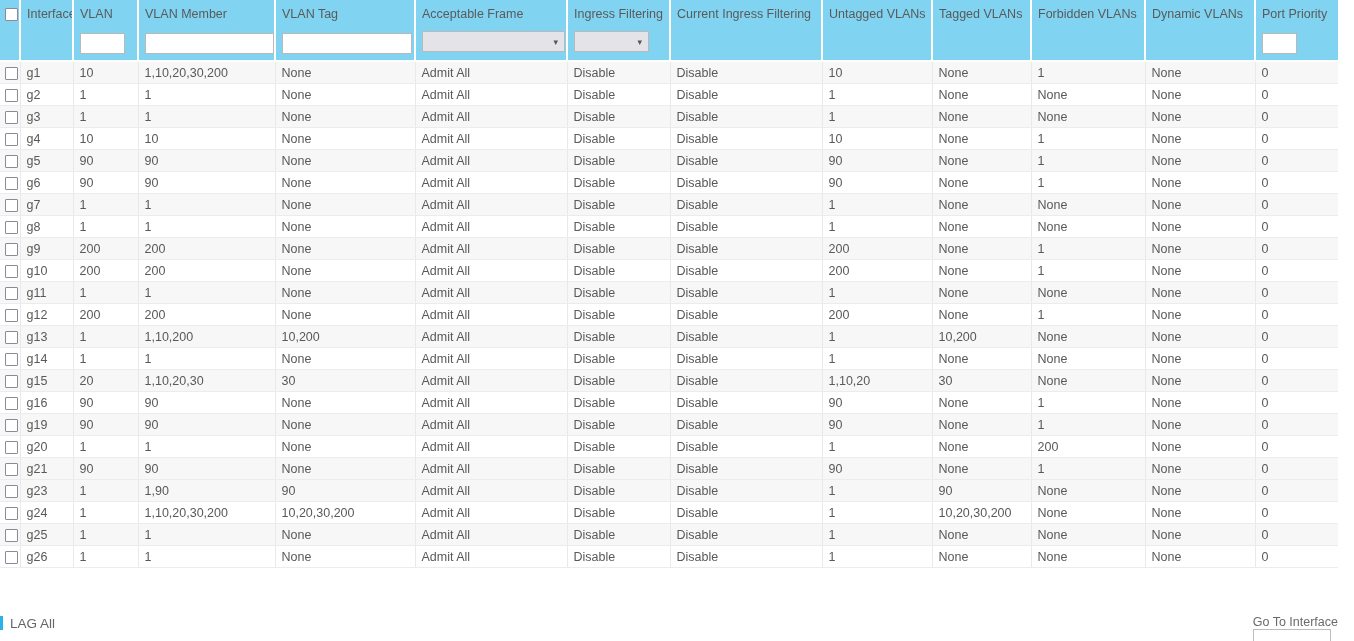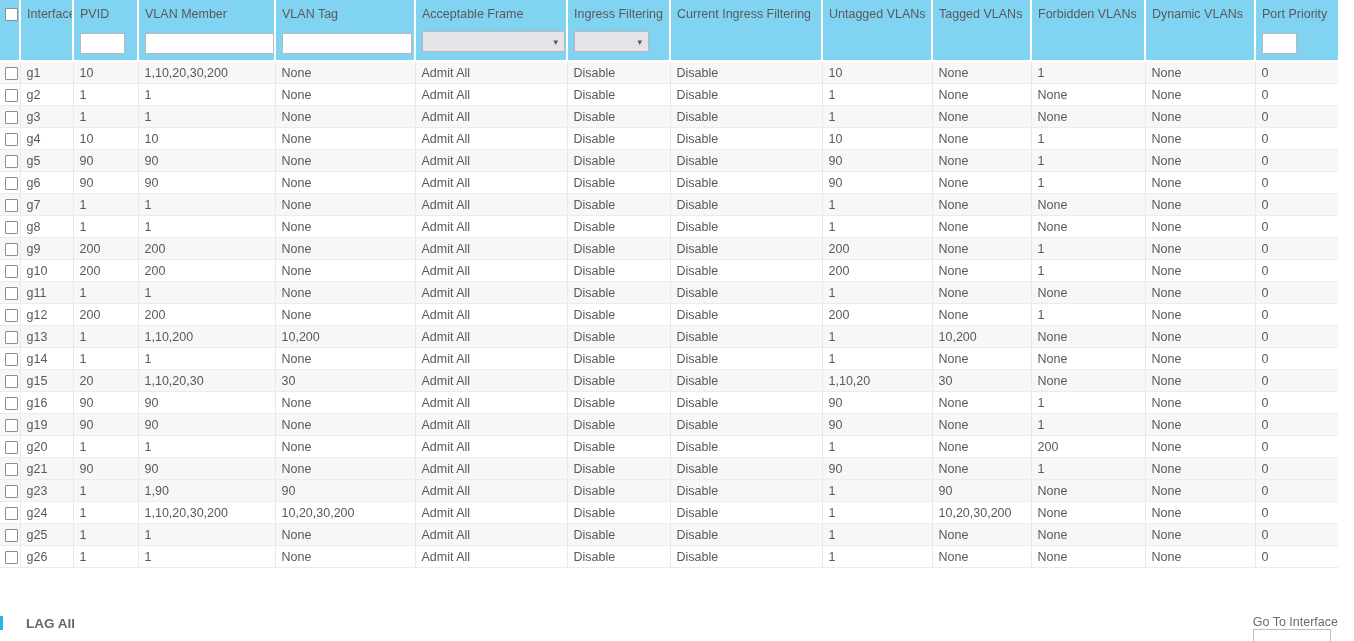--- a/index.html
+++ b/index.html
@@ -134,22 +134,21 @@
     top: 607px;
     width: 1354px;
     height: 34px;
   }
   #lag-all {
     position: absolute;
     left: 0px;
     top: 9px;
     display: flex;
     align-items: flex-start;
-    gap: 23px;
-    font-weight: bold;
+    gap: 7px;
   }
   #lag-all .accent-bar {
     width: 3px;
     height: 14px;
     background: #29b3e8;
     display: inline-block;
   }
   #lag-all .lag-label {
     font-size: 13.5px;
     color: #666666;
@@ -212,21 +211,21 @@
       <col style="width: 110px;">
       <col style="width: 99px;">
       <col style="width: 114px;">
       <col style="width: 110px;">
       <col style="width: 83px;">
     </colgroup>
   <thead>
     <tr id="header-row">
         <th class="col-check"><span class="cbx"></span></th>
         <th>Interface</th>
-        <th>PVID</th>
+        <th>VLAN</th>
         <th>VLAN Member</th>
         <th>VLAN Tag</th>
         <th>Acceptable Frame</th>
         <th>Ingress Filtering</th>
         <th>Current Ingress Filtering</th>
         <th>Untagged VLANs</th>
         <th>Tagged VLANs</th>
         <th>Forbidden VLANs</th>
         <th>Dynamic VLANs</th>
         <th>Port Priority</th>

